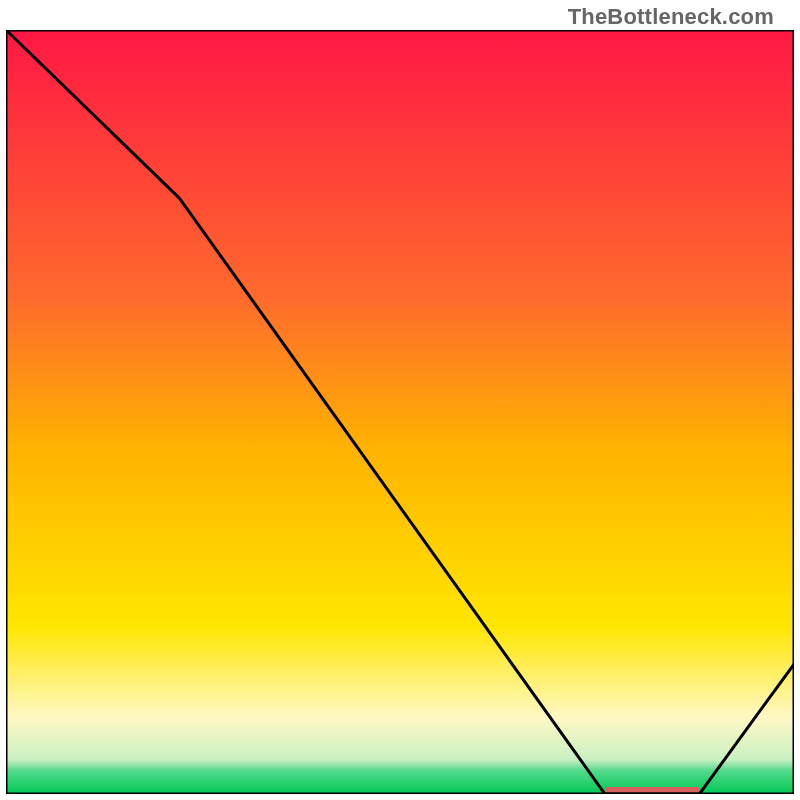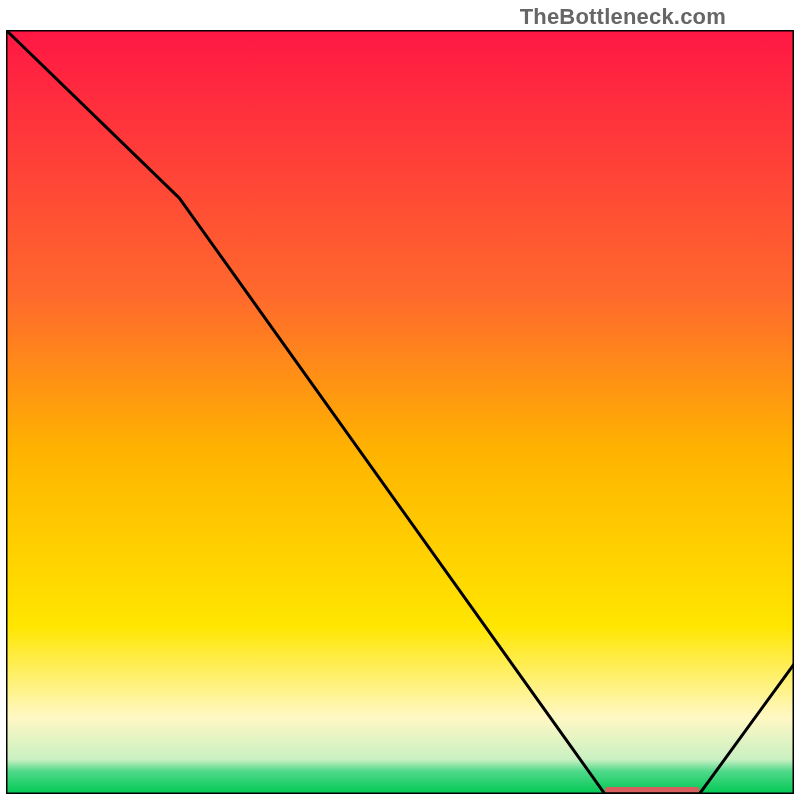--- a/index.html
+++ b/index.html
@@ -8,20 +8,21 @@
     width: 800px;
     height: 800px;
     background: #ffffff;
     font-family: Arial, Helvetica, sans-serif;
     overflow: hidden;
   }
   .figure {
     position: relative;
     width: 736px;
     height: 800px;
+    padding-left: 48px;
   }
   .attribution {
     position: absolute;
     top: 4px;
     right: 10px;
     font-size: 22px;
     font-weight: 600;
     color: #666;
     letter-spacing: 0.2px;
   }

